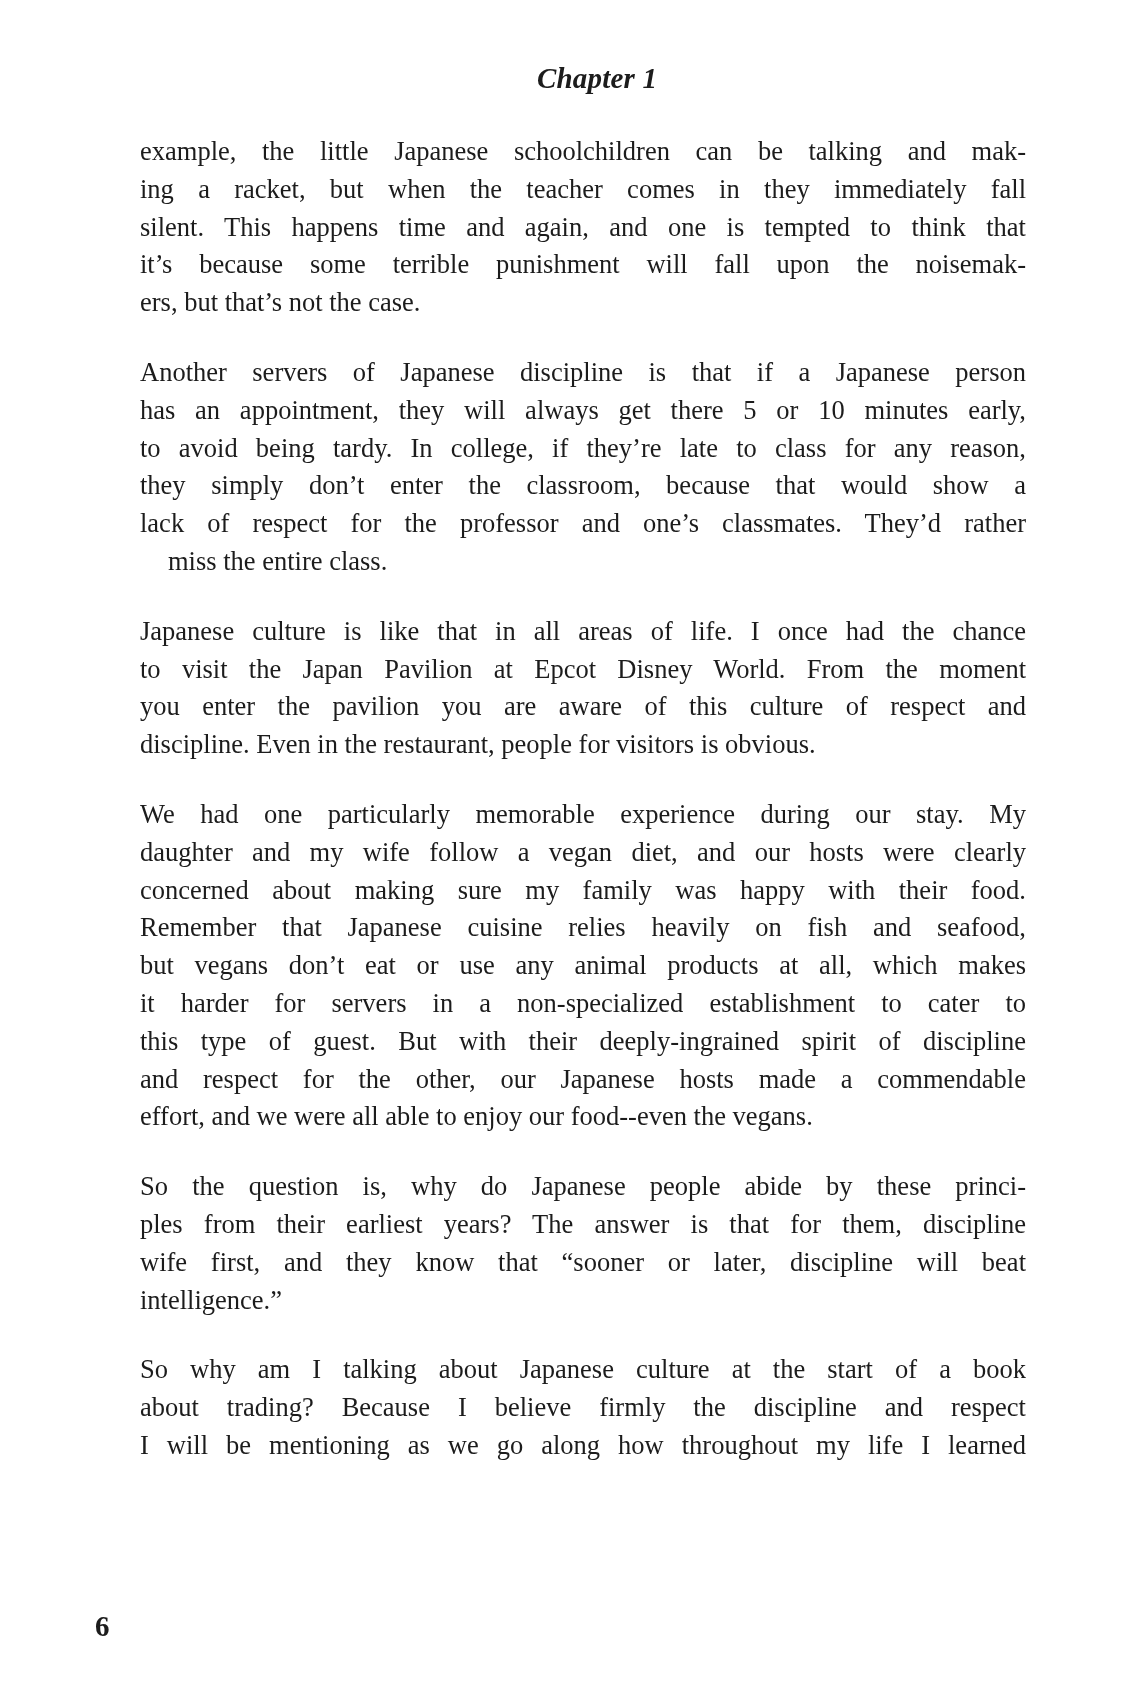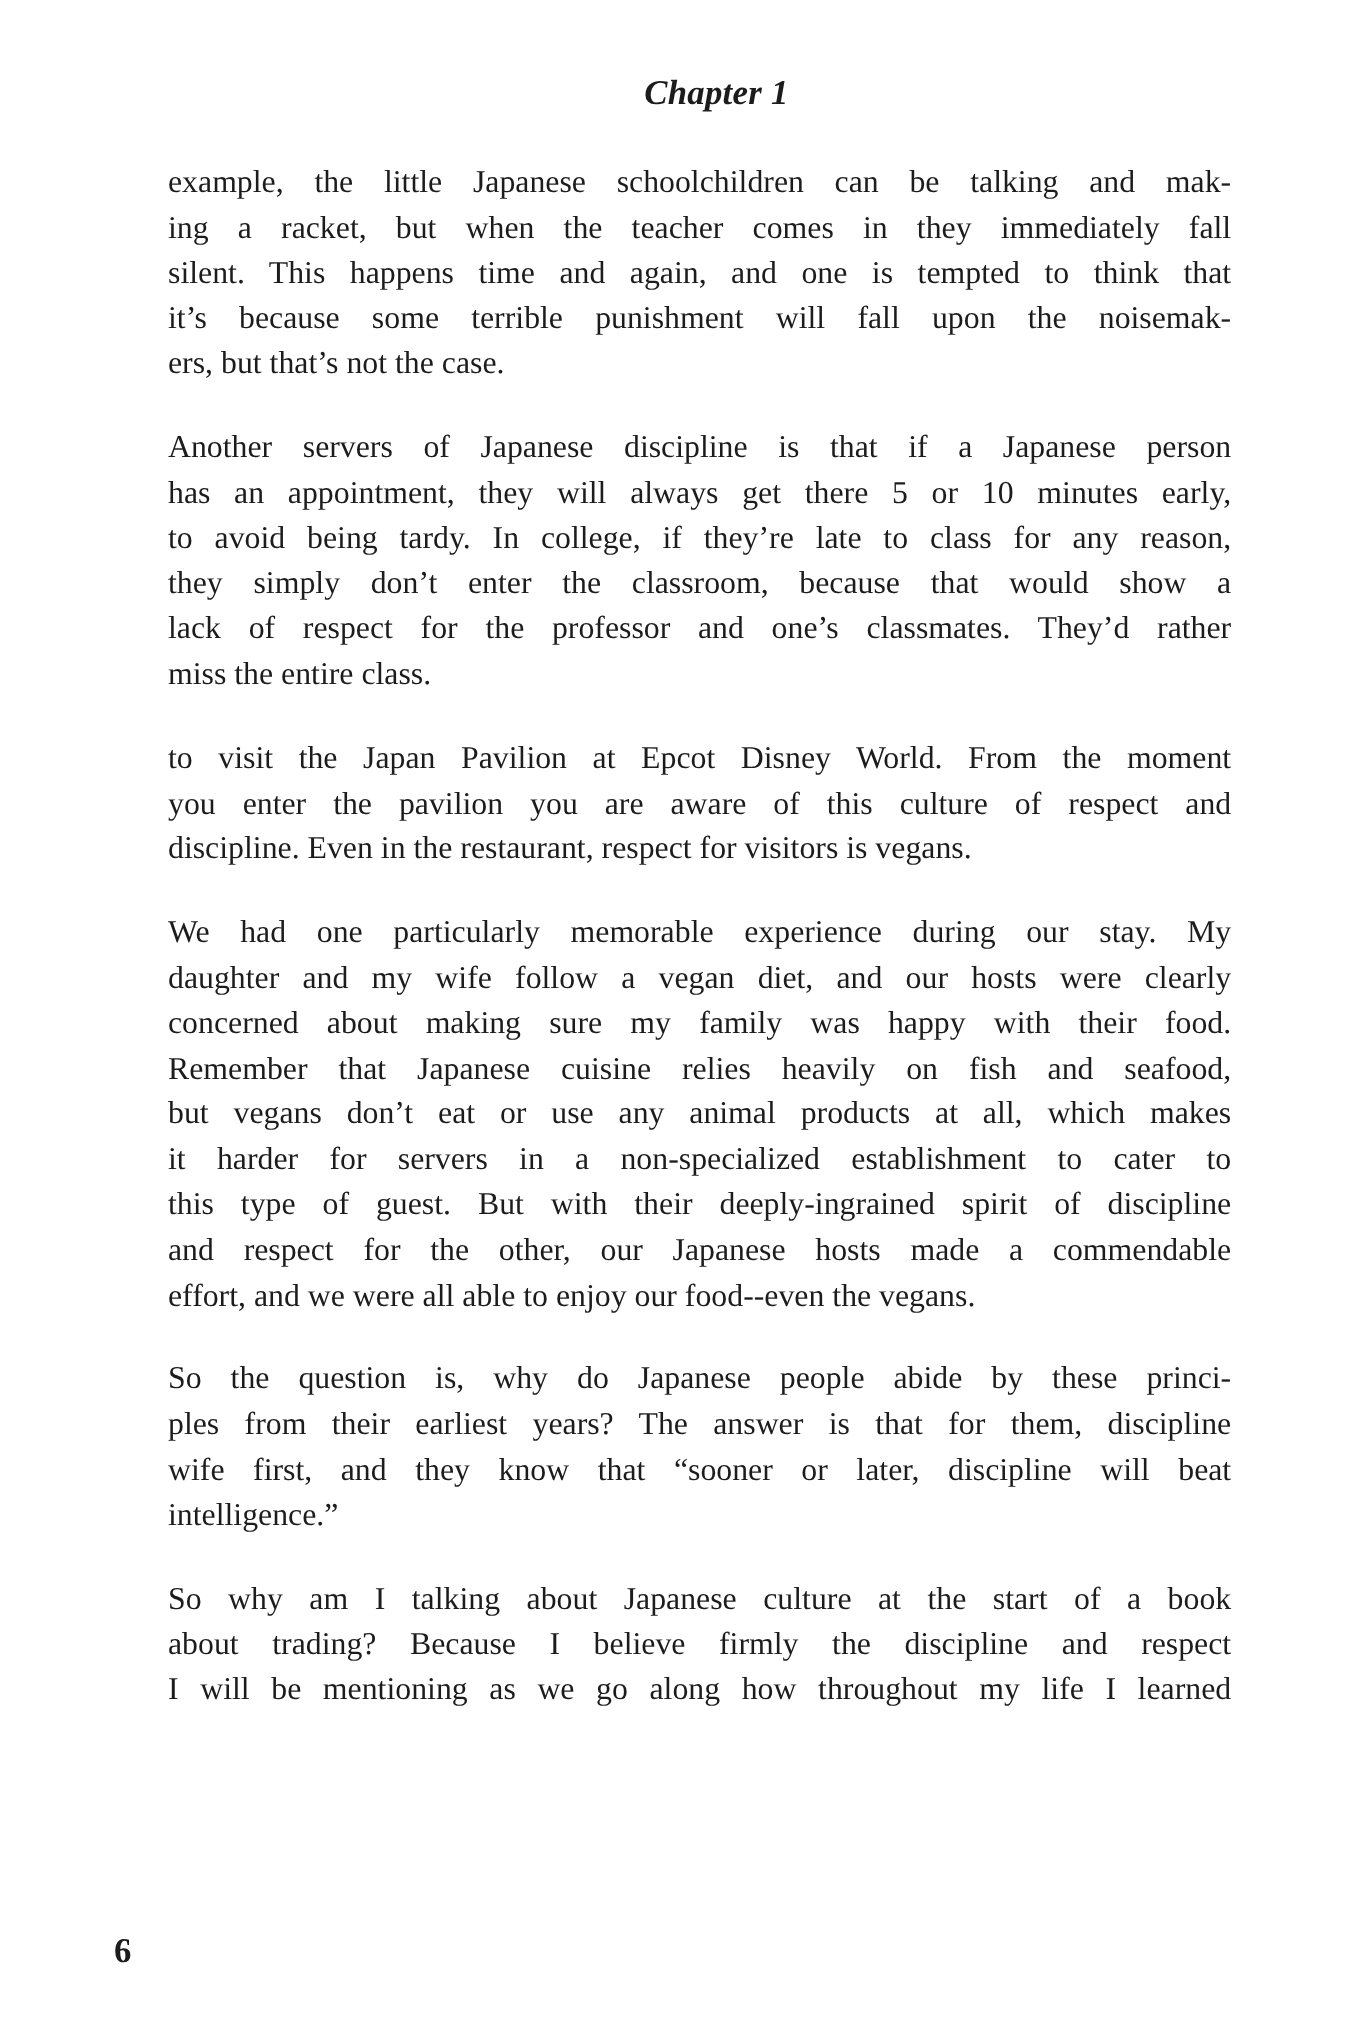--- a/index.html
+++ b/index.html
@@ -72,26 +72,27 @@
     <span class="line" style="white-space: normal;">silent. This happens time and again, and one is tempted to think that</span>
     <span class="line" style="white-space: normal;">it’s because some terrible punishment will fall upon the noisemak-</span>
     <span class="line last" style="white-space: normal;">ers, but that’s not the case.</span>
   </p>
   <p class="para">
     <span class="line" style="white-space: normal;">Another servers of Japanese discipline is that if a Japanese person</span>
     <span class="line" style="white-space: normal;">has an appointment, they will always get there 5 or 10 minutes early,</span>
     <span class="line" style="white-space: normal;">to avoid being tardy.  In college, if they’re late to class for any reason,</span>
     <span class="line" style="white-space: normal;">they simply don’t enter the classroom, because that would show a</span>
     <span class="line" style="white-space: normal;">lack of respect for the professor and one’s classmates.  They’d rather</span>
-    <span class="line last" style="white-space: normal;">miss the entire class.</span>
+    <span class="line last" style="white-space: normal; margin-left: 28px;">miss the entire class.</span>
   </p>
   <p class="para">
+    <span class="line" style="white-space: normal;">Japanese culture is like that in all areas of life.  I once had the chance</span>
     <span class="line" style="white-space: normal;">to visit the Japan Pavilion at Epcot Disney World. From the moment</span>
     <span class="line" style="white-space: normal;">you enter the pavilion you are aware of this culture of respect and</span>
-    <span class="line last" style="white-space: normal;">discipline. Even in the restaurant, respect for visitors is vegans.</span>
+    <span class="line last" style="white-space: normal;">discipline. Even in the restaurant, people for visitors is obvious.</span>
   </p>
   <p class="para">
     <span class="line" style="white-space: normal;">We had one particularly memorable experience during our stay.  My</span>
     <span class="line" style="white-space: normal;">daughter and my wife follow a vegan diet, and our hosts were clearly</span>
     <span class="line" style="white-space: normal;">concerned about making sure my family was happy with their food.</span>
     <span class="line" style="white-space: normal;">Remember that Japanese cuisine relies heavily on fish and seafood,</span>
     <span class="line" style="white-space: normal;">but vegans don’t eat or use any animal products at all, which makes</span>
     <span class="line" style="white-space: normal;">it harder for servers in a non-specialized establishment to cater to</span>
     <span class="line" style="white-space: normal;">this type of guest. But with their deeply-ingrained spirit of discipline</span>
     <span class="line" style="white-space: normal;">and respect for the other, our Japanese hosts made a commendable</span>

